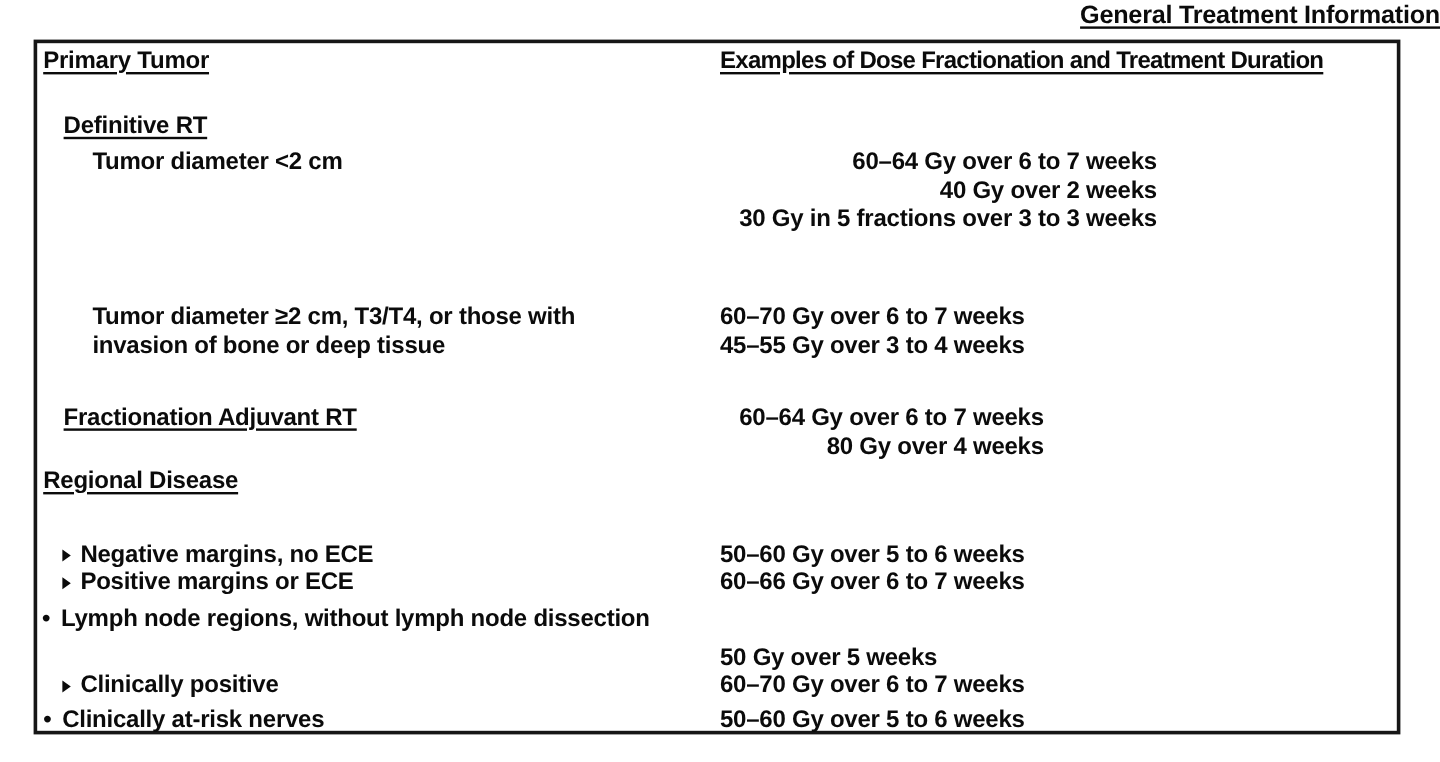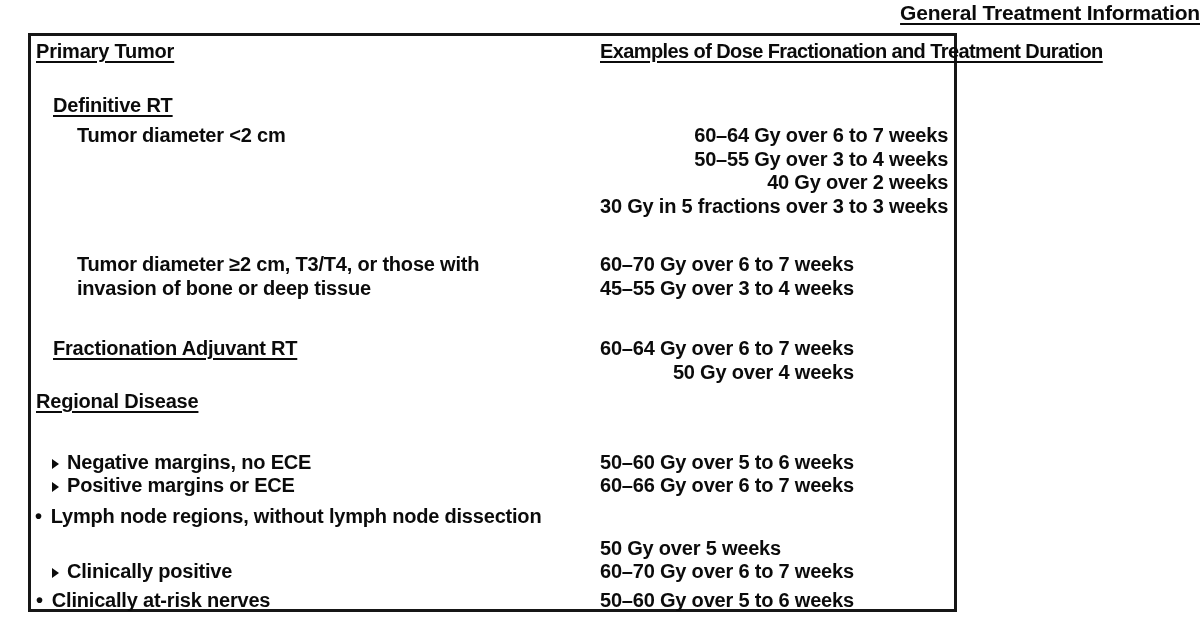--- a/index.html
+++ b/index.html
@@ -17,33 +17,33 @@
     text-align:right;
     font-size:21px;
     text-decoration:underline;
     text-decoration-thickness:2px;
     text-underline-offset:3px;
     letter-spacing:-0.2px;
   }
   .box{
     position:absolute;
     left:28px;top:33px;
-    width:929px;height:579px;
+    width:1139px;height:579px;
     border:3px solid #161616;
     box-sizing:border-box;
     background:#ffffff;
   }
   .abs{position:absolute;font-size:20px;letter-spacing:-0.2px;white-space:nowrap;}
   .u{
     text-decoration:underline;
     text-decoration-thickness:2px;
     text-underline-offset:3px;
   }
   .right-col{left:569px;text-align:right;}
-  .dose-stack{line-height:23.5px;}
+  .dose-stack{line-height:23.5px;margin-left:16px;}
   .cond-stack{line-height:24px;}
   .right-h{letter-spacing:-0.6px;}
   .dot{display:inline-block;margin-right:9px;}
   .tri{
     display:inline-block;
     width:0;height:0;
     border-left:7px solid #0b0b0b;
     border-top:5.5px solid transparent;
     border-bottom:5.5px solid transparent;
     margin-right:8px;
@@ -59,38 +59,37 @@
   <div class="box">
 
     <div class="abs u" style="top:4px;left:5px;">Primary Tumor</div>
     <div class="abs u right-col right-h" style="top:4px;">Examples of Dose Fractionation and Treatment Duration</div>
 
     <div class="abs u" style="top:58px;left:22px;">Definitive RT</div>
 
     <div class="abs" style="top:88px;left:46px;">Tumor diameter &lt;2 cm</div>
     <div class="abs right-col dose-stack" style="top:88px;">
       <div>60–64 Gy over 6 to 7 weeks</div>
-      <div>50–55 Gy over 3 to 4 weeks</div>
       <div>40 Gy over 2 weeks</div>
       <div>30 Gy in 5 fractions over 3 to 3 weeks</div>
     </div>
 
     <div class="abs cond-stack" style="top:216px;left:46px;">
       <div>Tumor diameter ≥2 cm, T3/T4, or those with</div>
       <div>invasion of bone or deep tissue</div>
     </div>
     <div class="abs right-col cond-stack" style="top:216px;">
       <div>60–70 Gy over 6 to 7 weeks</div>
       <div>45–55 Gy over 3 to 4 weeks</div>
     </div>
 
     <div class="abs u" style="top:301px;left:22px;">Fractionation Adjuvant RT</div>
     <div class="abs right-col dose-stack" style="top:301px;">
       <div>60–64 Gy over 6 to 7 weeks</div>
-      <div>50 Gy over 4 weeks</div>
+      <div>80 Gy over 4 weeks</div>
     </div>
 
     <div class="abs u" style="top:354px;left:5px;">Regional Disease</div>
 
     <div class="abs" style="top:415px;left:21px;">
       <span class="tri"></span><span>Negative margins, no ECE</span>
     </div>
     <div class="abs right-col" style="top:415px;">50–60 Gy over 5 to 6 weeks</div>
     <div class="abs" style="top:438px;left:21px;">
       <span class="tri"></span><span>Positive margins or ECE</span>

